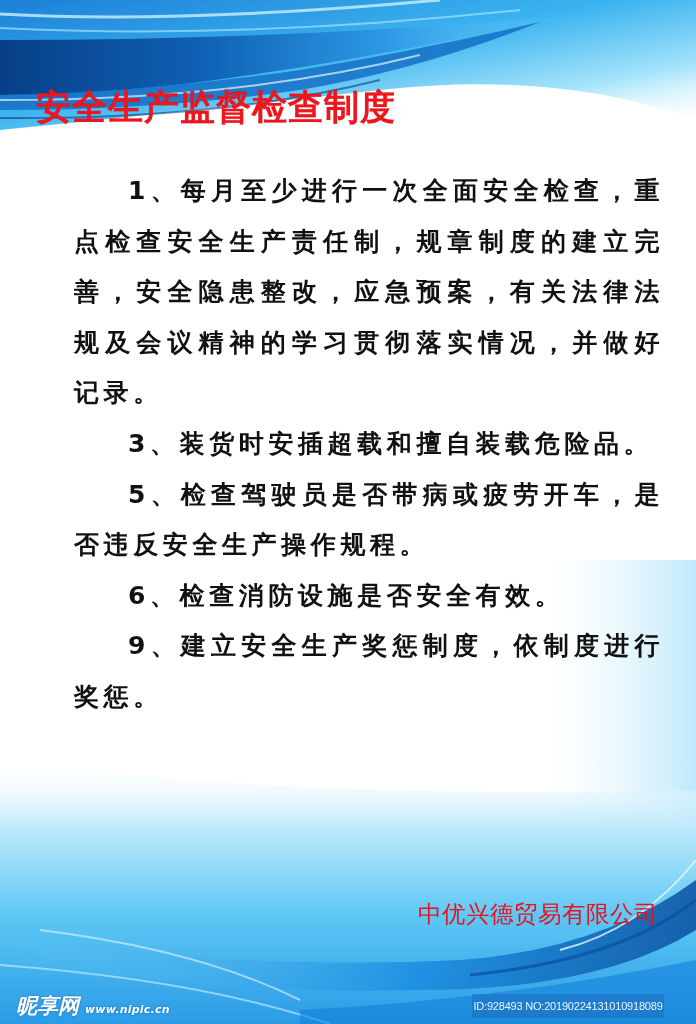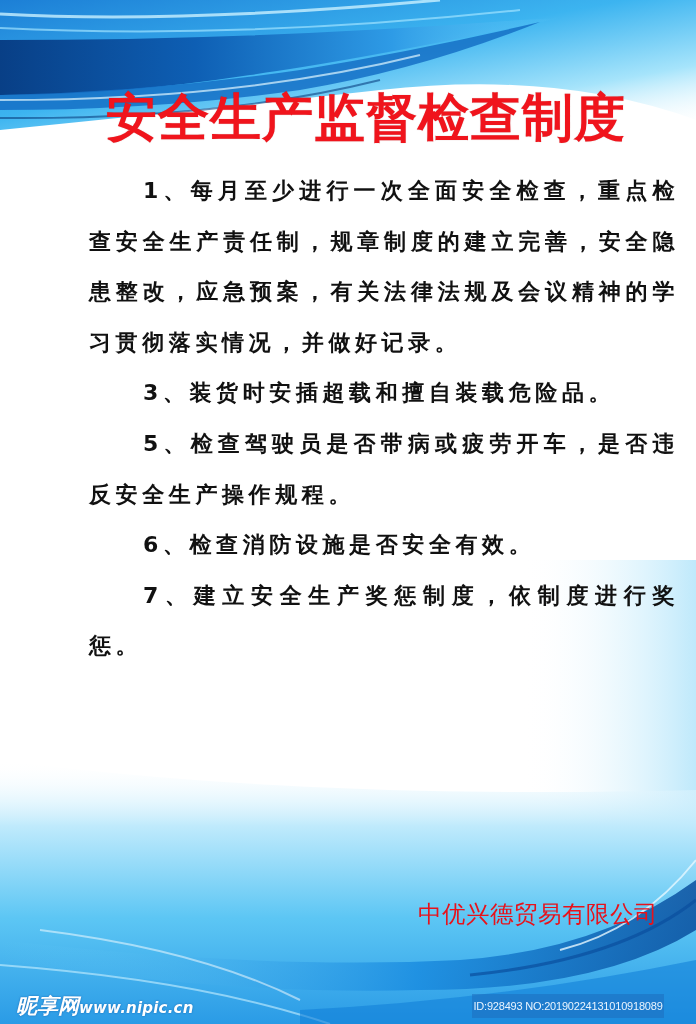--- a/index.html
+++ b/index.html
@@ -6,61 +6,60 @@
   body {
     width: 696px; height: 1024px; overflow: hidden; position: relative;
     background: #ffffff;
     font-family: "DejaVu Sans", sans-serif;
   }
   .bg { position: absolute; inset: 0; z-index: 0; }
   .poster { position: absolute; inset: 0; z-index: 1; }
 
   .title {
     position: absolute; left: 0; right: 0; top: 84px;
-    text-align: center;
+    text-align: left;
     font-family: "DejaVu Serif", serif;
     font-weight: bold;
-    font-size: 51px;
+    font-size: 35px;
     letter-spacing: 1px;
     color: #f0141c;
     padding-left: 36px;
     text-shadow: 0 0 1px rgba(120,0,0,0.35);
   }
 
   .body-text {
     position: absolute; left: 74px; top: 166px; width: 590px;
     font-family: "DejaVu Sans", sans-serif;
-    font-size: 22px;
+    font-size: 25px;
     line-height: 50.6px;
     letter-spacing: 4.6px;
     color: #111111;
     font-weight: bold;
-    margin-left: 15px;
   }
   .para { text-indent: 54px; margin: 0; text-align: justify; text-align-last: left; }
 
   .company {
     position: absolute; right: 38px; top: 898px;
     font-family: "DejaVu Serif", serif;
     font-weight: normal;
     font-size: 23.5px;
     color: #e8121b;
     letter-spacing: 0.5px;
   }
 
   .watermark-logo {
     position: absolute; left: 16px; top: 992px;
     font-family: "DejaVu Sans", sans-serif;
     font-weight: bold; font-style: italic;
     color: #ffffff;
     font-size: 21px;
     text-shadow: 0 0 2px rgba(0,60,140,0.6);
-    display: flex; align-items: baseline; 
+    display: flex; align-items: baseline; gap: 6px;
   }
-  .watermark-logo .url { font-size: 15px; letter-spacing: 0.2px; }
+  .watermark-logo .url { font-size: 11px; letter-spacing: 0.2px; }
 
   .watermark-id {
     position: absolute; left: 472px; top: 994px; width: 192px; height: 24px;
     background: rgba(30,110,190,0.55);
     color: #e8f4ff;
     font-family: "Liberation Sans", sans-serif;
     font-size: 11px;
     line-height: 24px;
     text-align: center;
     letter-spacing: -0.2px;
@@ -124,21 +123,21 @@
 </svg>
 
 <div class="poster">
   <div class="title">安全生产监督检查制度</div>
 
   <div class="body-text">
     <p class="para">1、每月至少进行一次全面安全检查，重点检查安全生产责任制，规章制度的建立完善，安全隐患整改，应急预案，有关法律法规及会议精神的学习贯彻落实情况，并做好记录。</p>
     <p class="para">3、装货时安插超载和擅自装载危险品。</p>
     <p class="para">5、检查驾驶员是否带病或疲劳开车，是否违反安全生产操作规程。</p>
     <p class="para">6、检查消防设施是否安全有效。</p>
-    <p class="para">7、建立安全生产奖惩制度，依制度进行奖惩。</p>
+    <p class="para">9、建立安全生产奖惩制度，依制度进行奖惩。</p>
   </div>
 
   <div class="company">中优兴德贸易有限公司</div>
 
   <div class="watermark-logo">
     <span>昵享网</span>
     <span class="url">www.nipic.cn</span>
   </div>
 
   <div class="watermark-id">ID:928493 NO:20190224131010918089</div>

